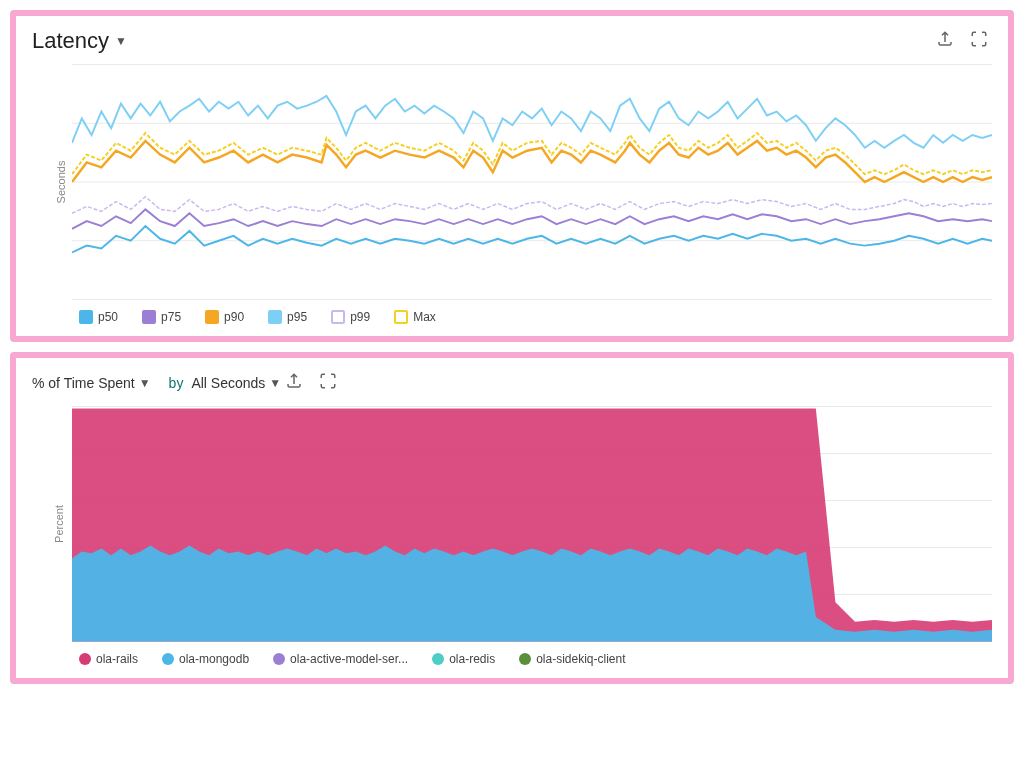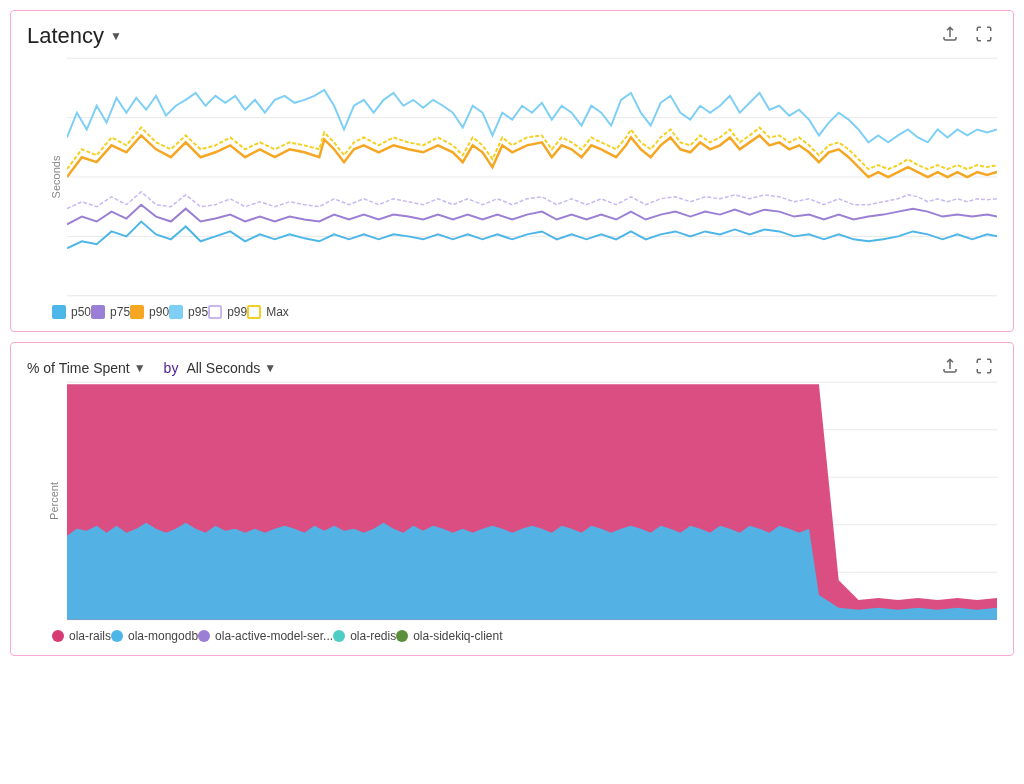--- a/index.html
+++ b/index.html
@@ -3,21 +3,21 @@
   <meta charset="utf-8">
   <style>
     * { box-sizing: border-box; margin: 0; padding: 0; }
     body {
       font-family: -apple-system, BlinkMacSystemFont, 'Segoe UI', sans-serif;
       background: #fff;
       color: #333;
       font-size: 13px;
     }
     .panel {
-      border: 1px solid #f9a8d4;
+      border: 6px solid #f9a8d4;
       border-radius: 4px;
       margin: 10px;
       padding: 12px 16px;
       background: #fff;
     }
     .panel-header {
       display: flex;
       align-items: center;
       justify-content: space-between;
       margin-bottom: 8px;
@@ -63,23 +63,23 @@
       color: #888;
       white-space: nowrap;
     }
     svg.chart-svg {
       width: 100%;
       display: block;
     }
     .legend {
       display: flex;
       flex-wrap: wrap;
-      gap: 0;
+      gap: 24px;
       margin-top: 8px;
-      margin-left: 25px;
+      margin-left: 47px;
       align-items: flex-start;
     }
     .legend-item {
       display: flex;
       align-items: center;
       gap: 5px;
       font-size: 12px;
       color: #444;
     }
     .legend-swatch {
@@ -92,39 +92,40 @@
       width: 14px;
       height: 14px;
       border-radius: 2px;
       border: 2px solid;
       background: #fff;
       flex-shrink: 0;
     }
     .section-header {
       display: flex;
       align-items: center;
-      justify-content: space-between;
+      justify-content: flex-start;
+      margin-bottom: 8px;
     }
     .section-title-group {
       display: flex;
       align-items: center;
       gap: 8px;
       font-size: 14px;
       color: #333;
     }
     .dropdown-pill {
       display: flex;
       align-items: center;
       gap: 4px;
       cursor: pointer;
       font-size: 14px;
       font-weight: 500;
     }
     .by-label {
-      color: #4c1d95;
+      color: #0f766e;
       font-size: 14px;
       padding-left: 10px;
     }
     .legend-circle {
       width: 12px;
       height: 12px;
       border-radius: 50%;
       flex-shrink: 0;
     }
   </style>

